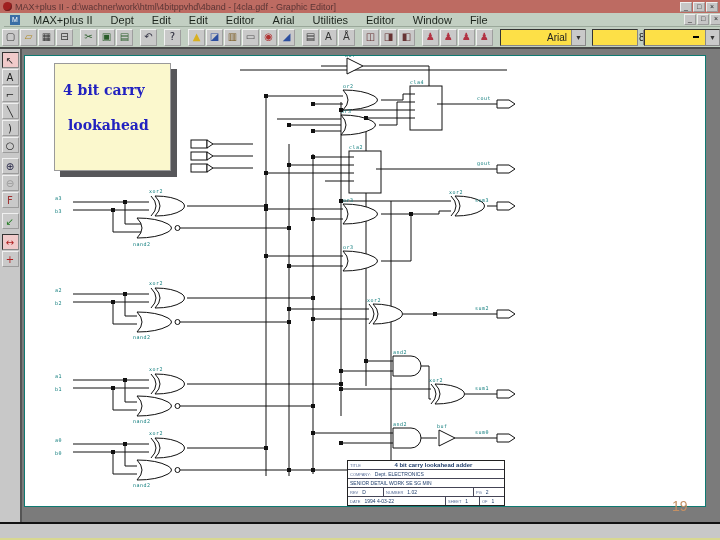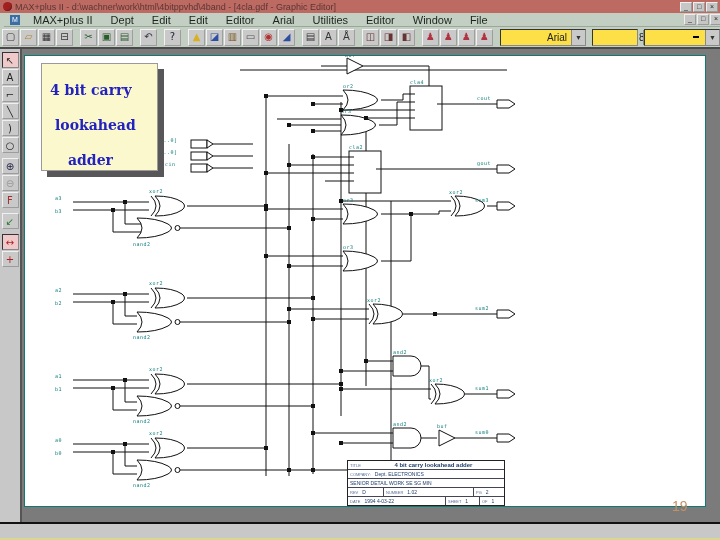--- a/index.html
+++ b/index.html
@@ -42,21 +42,21 @@
   .pbtn.active{border:1px inset #888;background:#f0caca;}
   .pbtn.disabled{color:#999 !important;}
 
   
   .editor{position:absolute;left:22px;top:49px;right:0;bottom:18px;background:#7b7b7b;}
   .page{position:absolute;left:2px;top:6px;width:682px;height:452px;background:#fff;border:1px solid #0f7a72;}
   svg.schem{position:absolute;left:0;top:0;}
   .slabel{font-family:"DejaVu Sans Mono",monospace;font-size:5px;fill:#0a7a7a;letter-spacing:0.5px;}
 
   
-  .note{position:absolute;left:16px;top:7px;width:117px;height:108px;background:#fbf8cd;border:1px solid #9a9a9a;box-shadow:6px 6px 0 #57575a;padding-top:9px;}
+  .note{position:absolute;left:29px;top:7px;width:117px;height:108px;background:#fbf8cd;border:1px solid #9a9a9a;box-shadow:6px 6px 0 #57575a;padding-top:9px;}
   .note div{font-family:"DejaVu Serif",serif;font-weight:bold;font-size:14px;color:#2222c0;line-height:35px;white-space:nowrap;}
   .note .l1{margin-left:8px;}
   .note .l2{margin-left:13px;}
   .note .l3{margin-left:26px;}
 
   
   .tblock{position:absolute;left:322px;top:404px;width:158px;height:46px;background:#fff;border:1px solid #222;font-size:5px;color:#23406e;display:flex;flex-direction:column;}
   .tbrow{display:flex;align-items:center;border-bottom:1px solid #445;flex:1;overflow:hidden;white-space:nowrap;}
   .tbrow:last-child{border-bottom:none;}
   .tbl{font-size:4px;color:#5a6f9a;padding:0 2px;flex:none;}
@@ -295,21 +295,20 @@
           <text x="30" y="322" class="slabel" fill="#222233">a1</text>
           <text x="30" y="335" class="slabel" fill="#222233">b1</text>
           <text x="30" y="386" class="slabel" fill="#222233">a0</text>
           <text x="30" y="399" class="slabel" fill="#222233">b0</text>
           <path d="M239,38h4v4h-4zM286,46h4v4h-4zM262,67h4v4h-4zM286,73h4v4h-4zM314,52h4v4h-4zM339,60h4v4h-4zM286,99h4v4h-4zM262,107h4v4h-4zM239,115h4v4h-4zM239,148h4v4h-4zM262,170h4v4h-4zM286,240h4v4h-4zM262,264h4v4h-4zM314,326h4v4h-4zM286,348h4v4h-4zM239,390h4v4h-4zM364,412h4v4h-4zM262,251h4v4h-4zM286,261h4v4h-4zM239,198h4v4h-4zM262,208h4v4h-4zM339,303h4v4h-4zM314,313h4v4h-4zM314,331h4v4h-4zM286,375h4v4h-4zM314,385h4v4h-4zM314,143h4v4h-4zM239,151h4v4h-4zM286,161h4v4h-4zM384,156h4v4h-4zM98,144h4v4h-4zM86,152h4v4h-4zM98,236h4v4h-4zM86,244h4v4h-4zM98,322h4v4h-4zM86,330h4v4h-4zM98,386h4v4h-4zM86,394h4v4h-4zM408,256h4v4h-4zM262,412h4v4h-4zM286,412h4v4h-4z" fill="#111"></path>
         </svg>
 
       <div class="note">
         <div class="l1">4 bit carry</div>
         <div class="l2">lookahead</div>
-        <div class="l3">adder</div>
       </div>
 
       <div class="tblock">
         <div class="tbrow">
           <span class="tbl">TITLE</span>
           <span class="tbtitle">4 bit carry lookahead adder</span>
         </div>
         <div class="tbrow">
           <span class="tbl">COMPANY:</span>
           <span class="tbv">Dept. ELECTRONICS</span>

